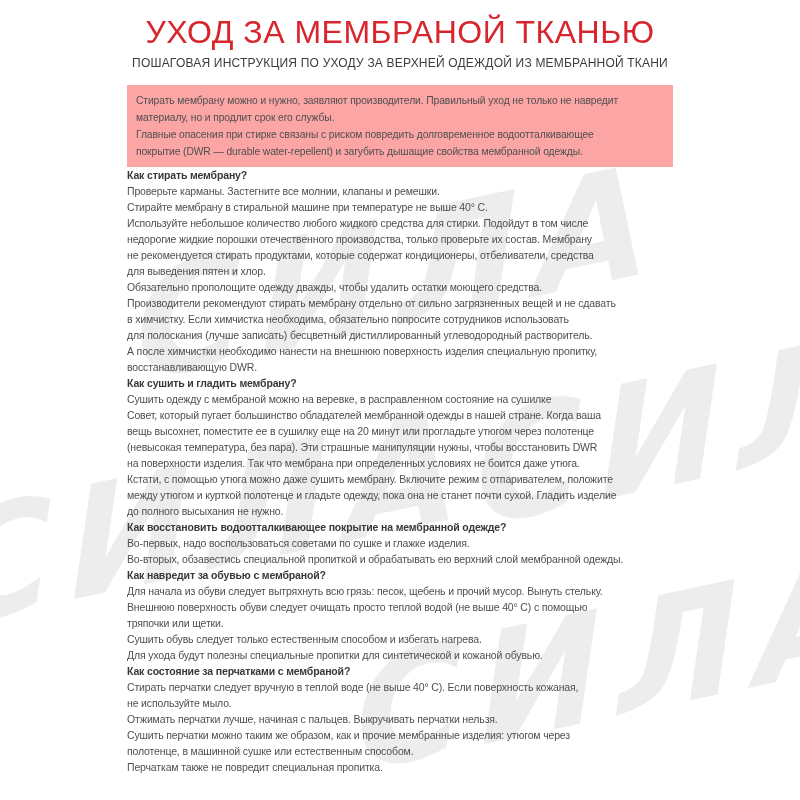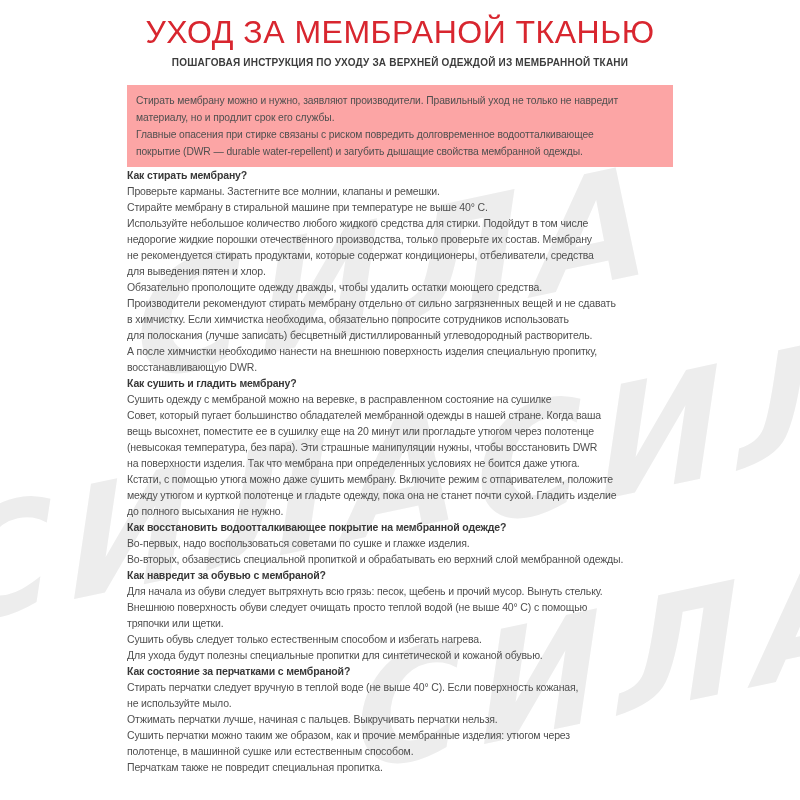--- a/index.html
+++ b/index.html
@@ -39,23 +39,23 @@
     margin:0;
     font-size:32px; line-height:38px;
     font-weight:normal;
     letter-spacing:0.5px;
     text-align:center;
     color:#d8262f;
   }
 
   .subtitle {
     margin-top:5px;
-    font-size:10px; line-height:14px;
+    font-size:12px; line-height:14px;
     letter-spacing:0.2px;
-    font-weight:bold;
+    font-weight:normal;
     text-align:center;
     color:#3c3c3c;
   }
 
   .intro-box {
     margin-top:15px;
     background:#fca5a5;
     padding:7px 9px;
   }
   .intro-text {

